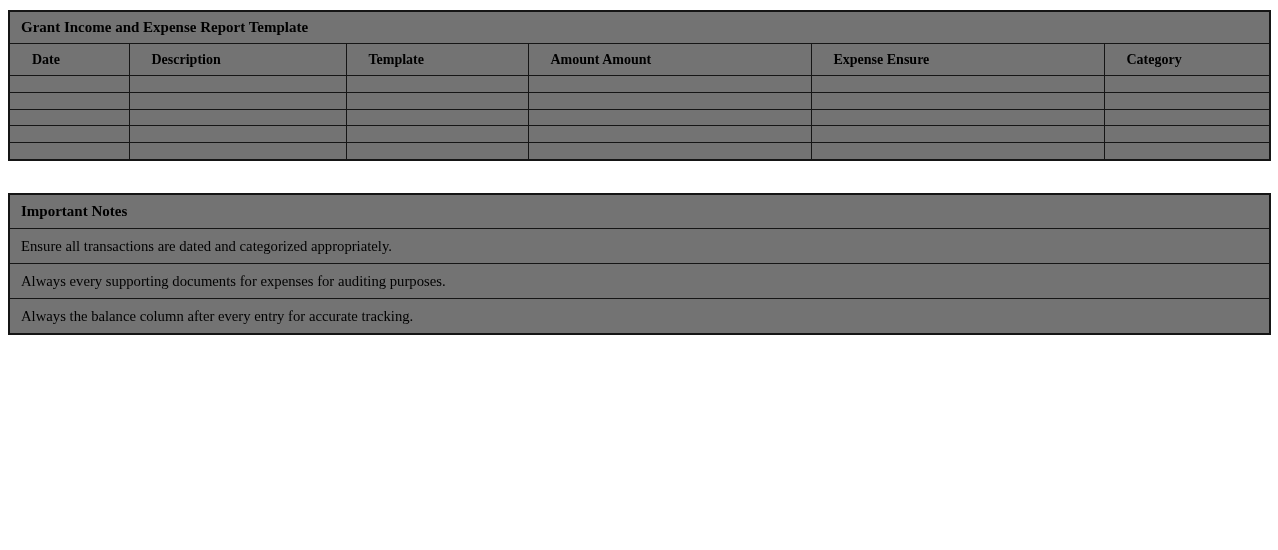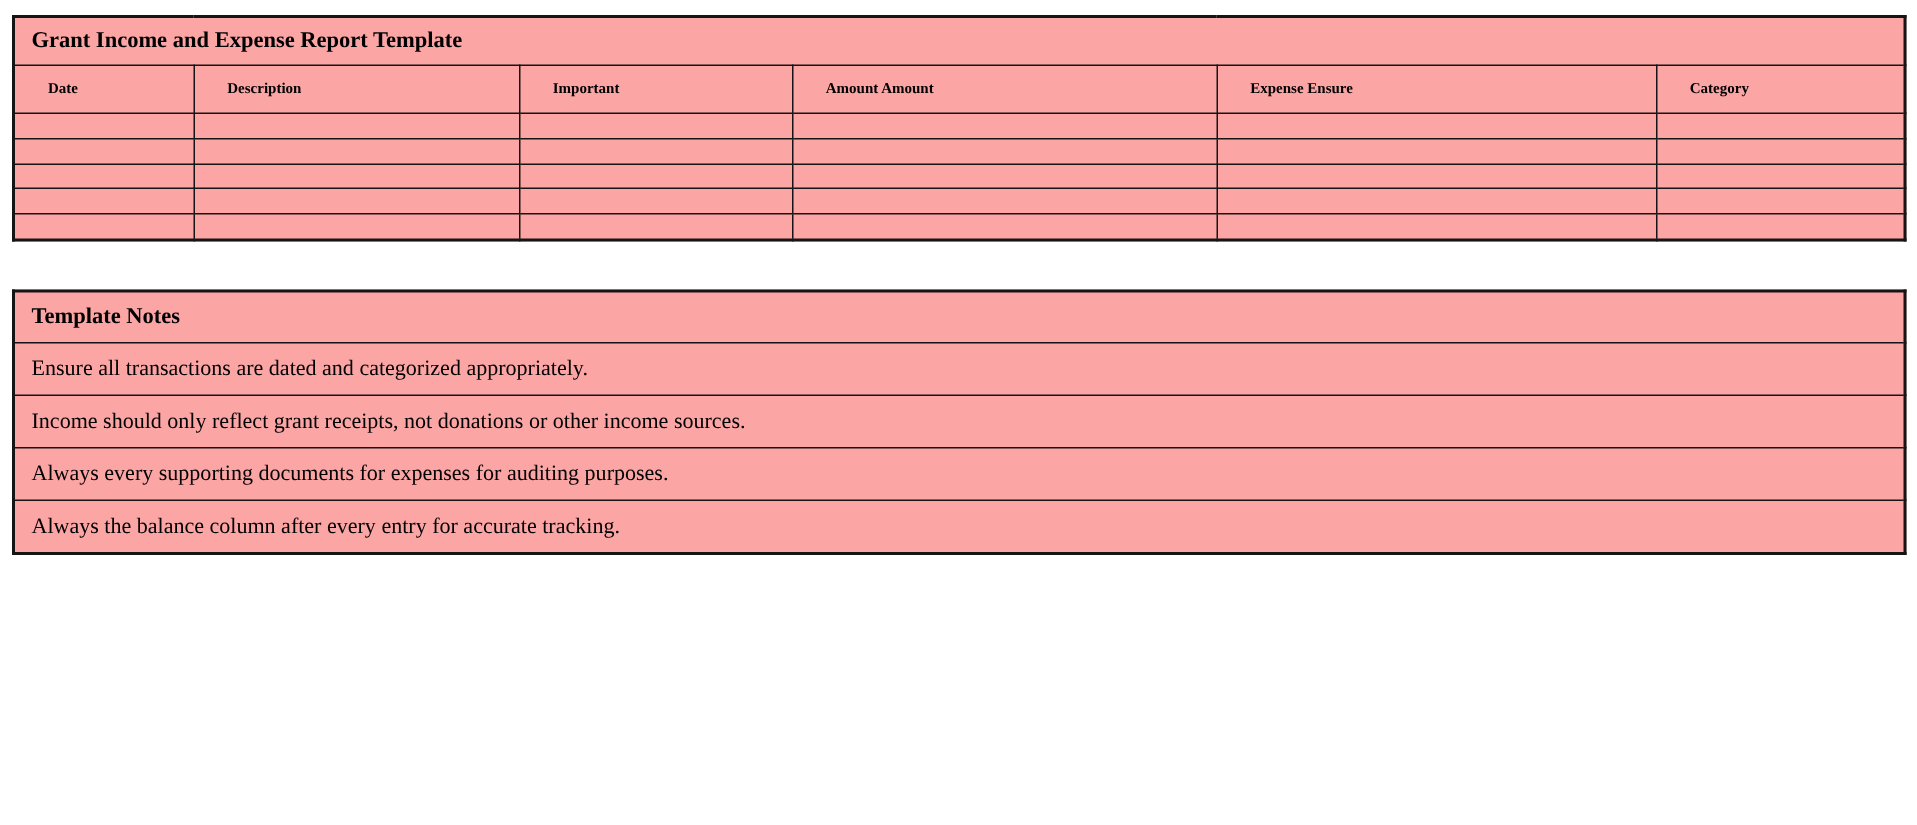--- a/index.html
+++ b/index.html
@@ -16,21 +16,21 @@
     width: 1278px;
     height: 550px;
     background: #ffffff;
     overflow: hidden;
   }
   table {
     position: absolute;
     border-collapse: collapse;
     table-layout: fixed;
     border: 2px solid #151515;
-    background: #fca5a5;
+    background: #737373;
   }
   td, th {
     border: 1px solid #151515;
     padding: 0 0 0 11px;
     text-align: left;
     vertical-align: middle;
     font-size: 14.7px;
     overflow: hidden;
     white-space: nowrap;
   }
@@ -40,21 +40,21 @@
     width: 1261px;
   }
   .report-table .r-title td {
     height: 31px;
     font-weight: bold;
     font-size: 15px;
   }
   .report-table .r-head th {
     height: 31px;
     font-weight: bold;
-    font-size: 10px;
+    font-size: 14px;
     padding-left: 22px;
   }
   .report-table .r-empty td {
     height: 15.8px;
   }
   .notes-table {
     left: 8px;
     top: 193px;
     width: 1261px;
   }
@@ -83,21 +83,21 @@
       <col style="width:293px">
       <col style="width:166px">
     </colgroup>
     <tbody>
       <tr class="r-title">
         <td colspan="6">Grant Income and Expense Report Template</td>
       </tr>
       <tr class="r-head">
         <th>Date</th>
         <th>Description</th>
-        <th>Important</th>
+        <th>Template</th>
         <th>Amount Amount</th>
         <th>Expense Ensure</th>
         <th>Category</th>
       </tr>
       <tr class="r-empty">
         <td></td>
         <td></td>
         <td></td>
         <td></td>
         <td></td>
@@ -137,27 +137,24 @@
       </tr>
     </tbody>
   </table>
 
   <table class="notes-table">
     <colgroup>
       <col style="width:1261px">
     </colgroup>
     <tbody>
       <tr class="n-title">
-        <td>Template Notes</td>
+        <td>Important Notes</td>
       </tr>
       <tr class="n-row">
         <td>Ensure all transactions are dated and categorized appropriately.</td>
-      </tr>
-      <tr class="n-row">
-        <td>Income should only reflect grant receipts, not donations or other income sources.</td>
       </tr>
       <tr class="n-row">
         <td>Always every supporting documents for expenses for auditing purposes.</td>
       </tr>
       <tr class="n-row">
         <td>Always the balance column after every entry for accurate tracking.</td>
       </tr>
     </tbody>
   </table>
 

